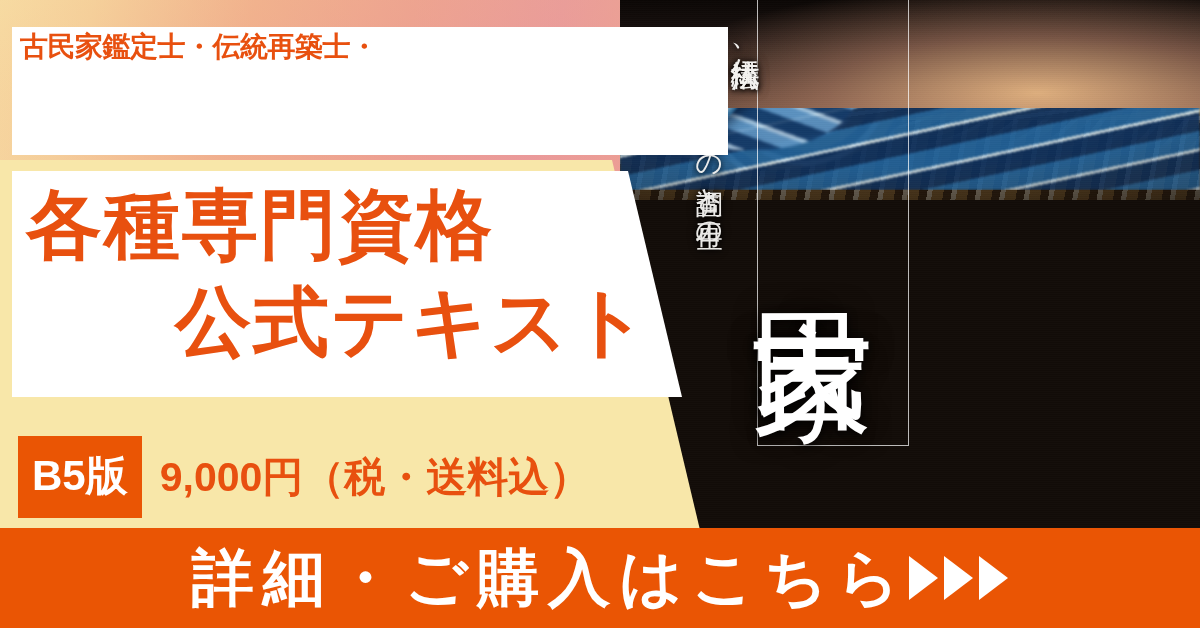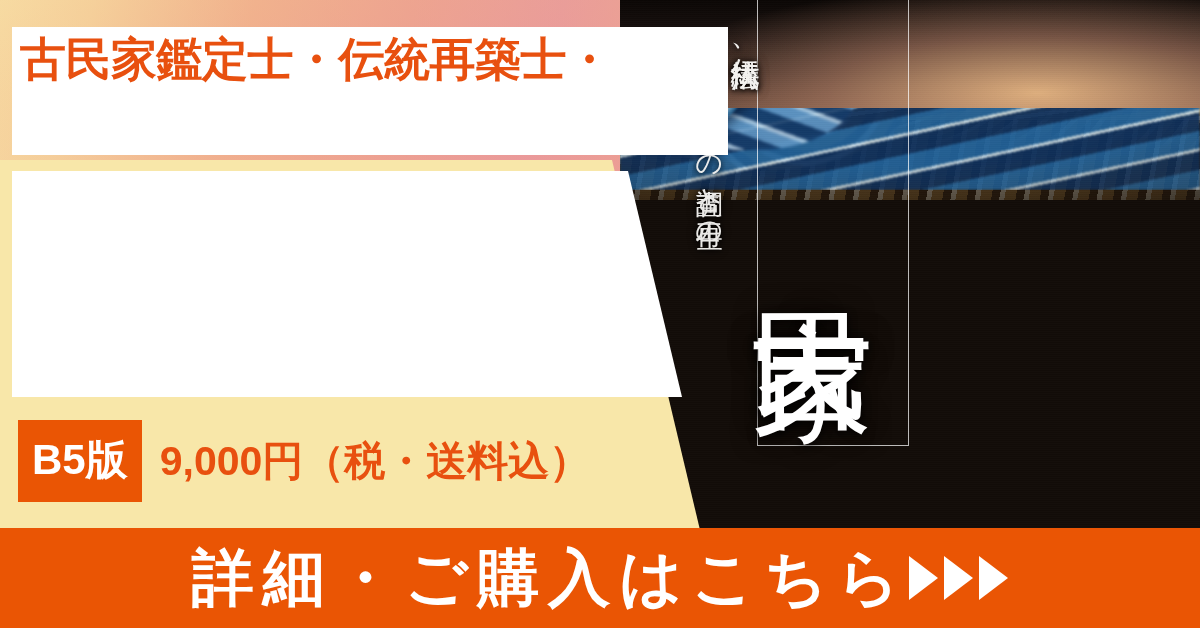--- a/index.html
+++ b/index.html
@@ -224,21 +224,21 @@
     left:12px; top:171px; width:670px; height:226px;
     clip-path:polygon(0 0, 616px 0, 670px 226px, 0 226px);
   }
 
   
   .cert-lines {
     position:absolute;
     left:20px; top:28px;
     width:706px;
     color:#e8500f;
-    font-size:46px;
+    font-size:28px;
     font-weight:bold;
     line-height:1.38;
     letter-spacing:-0.5px;
     white-space:nowrap;
   }
   .cert-lines span { display:block; }
 
   .headline {
     position:absolute;
     left:18px; top:176px;
@@ -249,21 +249,21 @@
     line-height:1.28;
     letter-spacing:2px;
     white-space:nowrap;
   }
   .headline .l1 { display:block; text-align:left; padding-left:8px; }
   .headline .l2 { display:block; text-align:right; padding-right:18px; }
 
   
   .price-row {
     position:absolute;
-    left:18px; top:420px;
+    left:18px; top:436px;
     display:flex; align-items:center; gap:18px;
   }
   .badge {
     background:#ea5504;
     color:#ffffff;
     font-size:42px;
     font-weight:bold;
     line-height:1;
     padding:19px 14px 21px;
     letter-spacing:0px;
@@ -332,20 +332,24 @@
 
   <div class="cream-wedge"></div>
 
   <div class="panel panel-top"></div>
   <div class="panel panel-main"></div>
 
   <div class="cert-lines">
     <span>古民家鑑定士・伝統再築士・</span>
   </div>
 
+  <div class="headline">
+    <span class="l1">各種専門資格</span>
+    <span class="l2">公式テキスト</span>
+  </div>
 
   <div class="price-row">
     <div class="badge">B5版</div>
     <div class="price-text">9,000円（税・送料込）</div>
   </div>
 
   <div class="cta-bar">
     <div class="cta-text">詳細・ご購入はこちら</div>
     <div class="arrows">
       <span class="arrow"></span>

